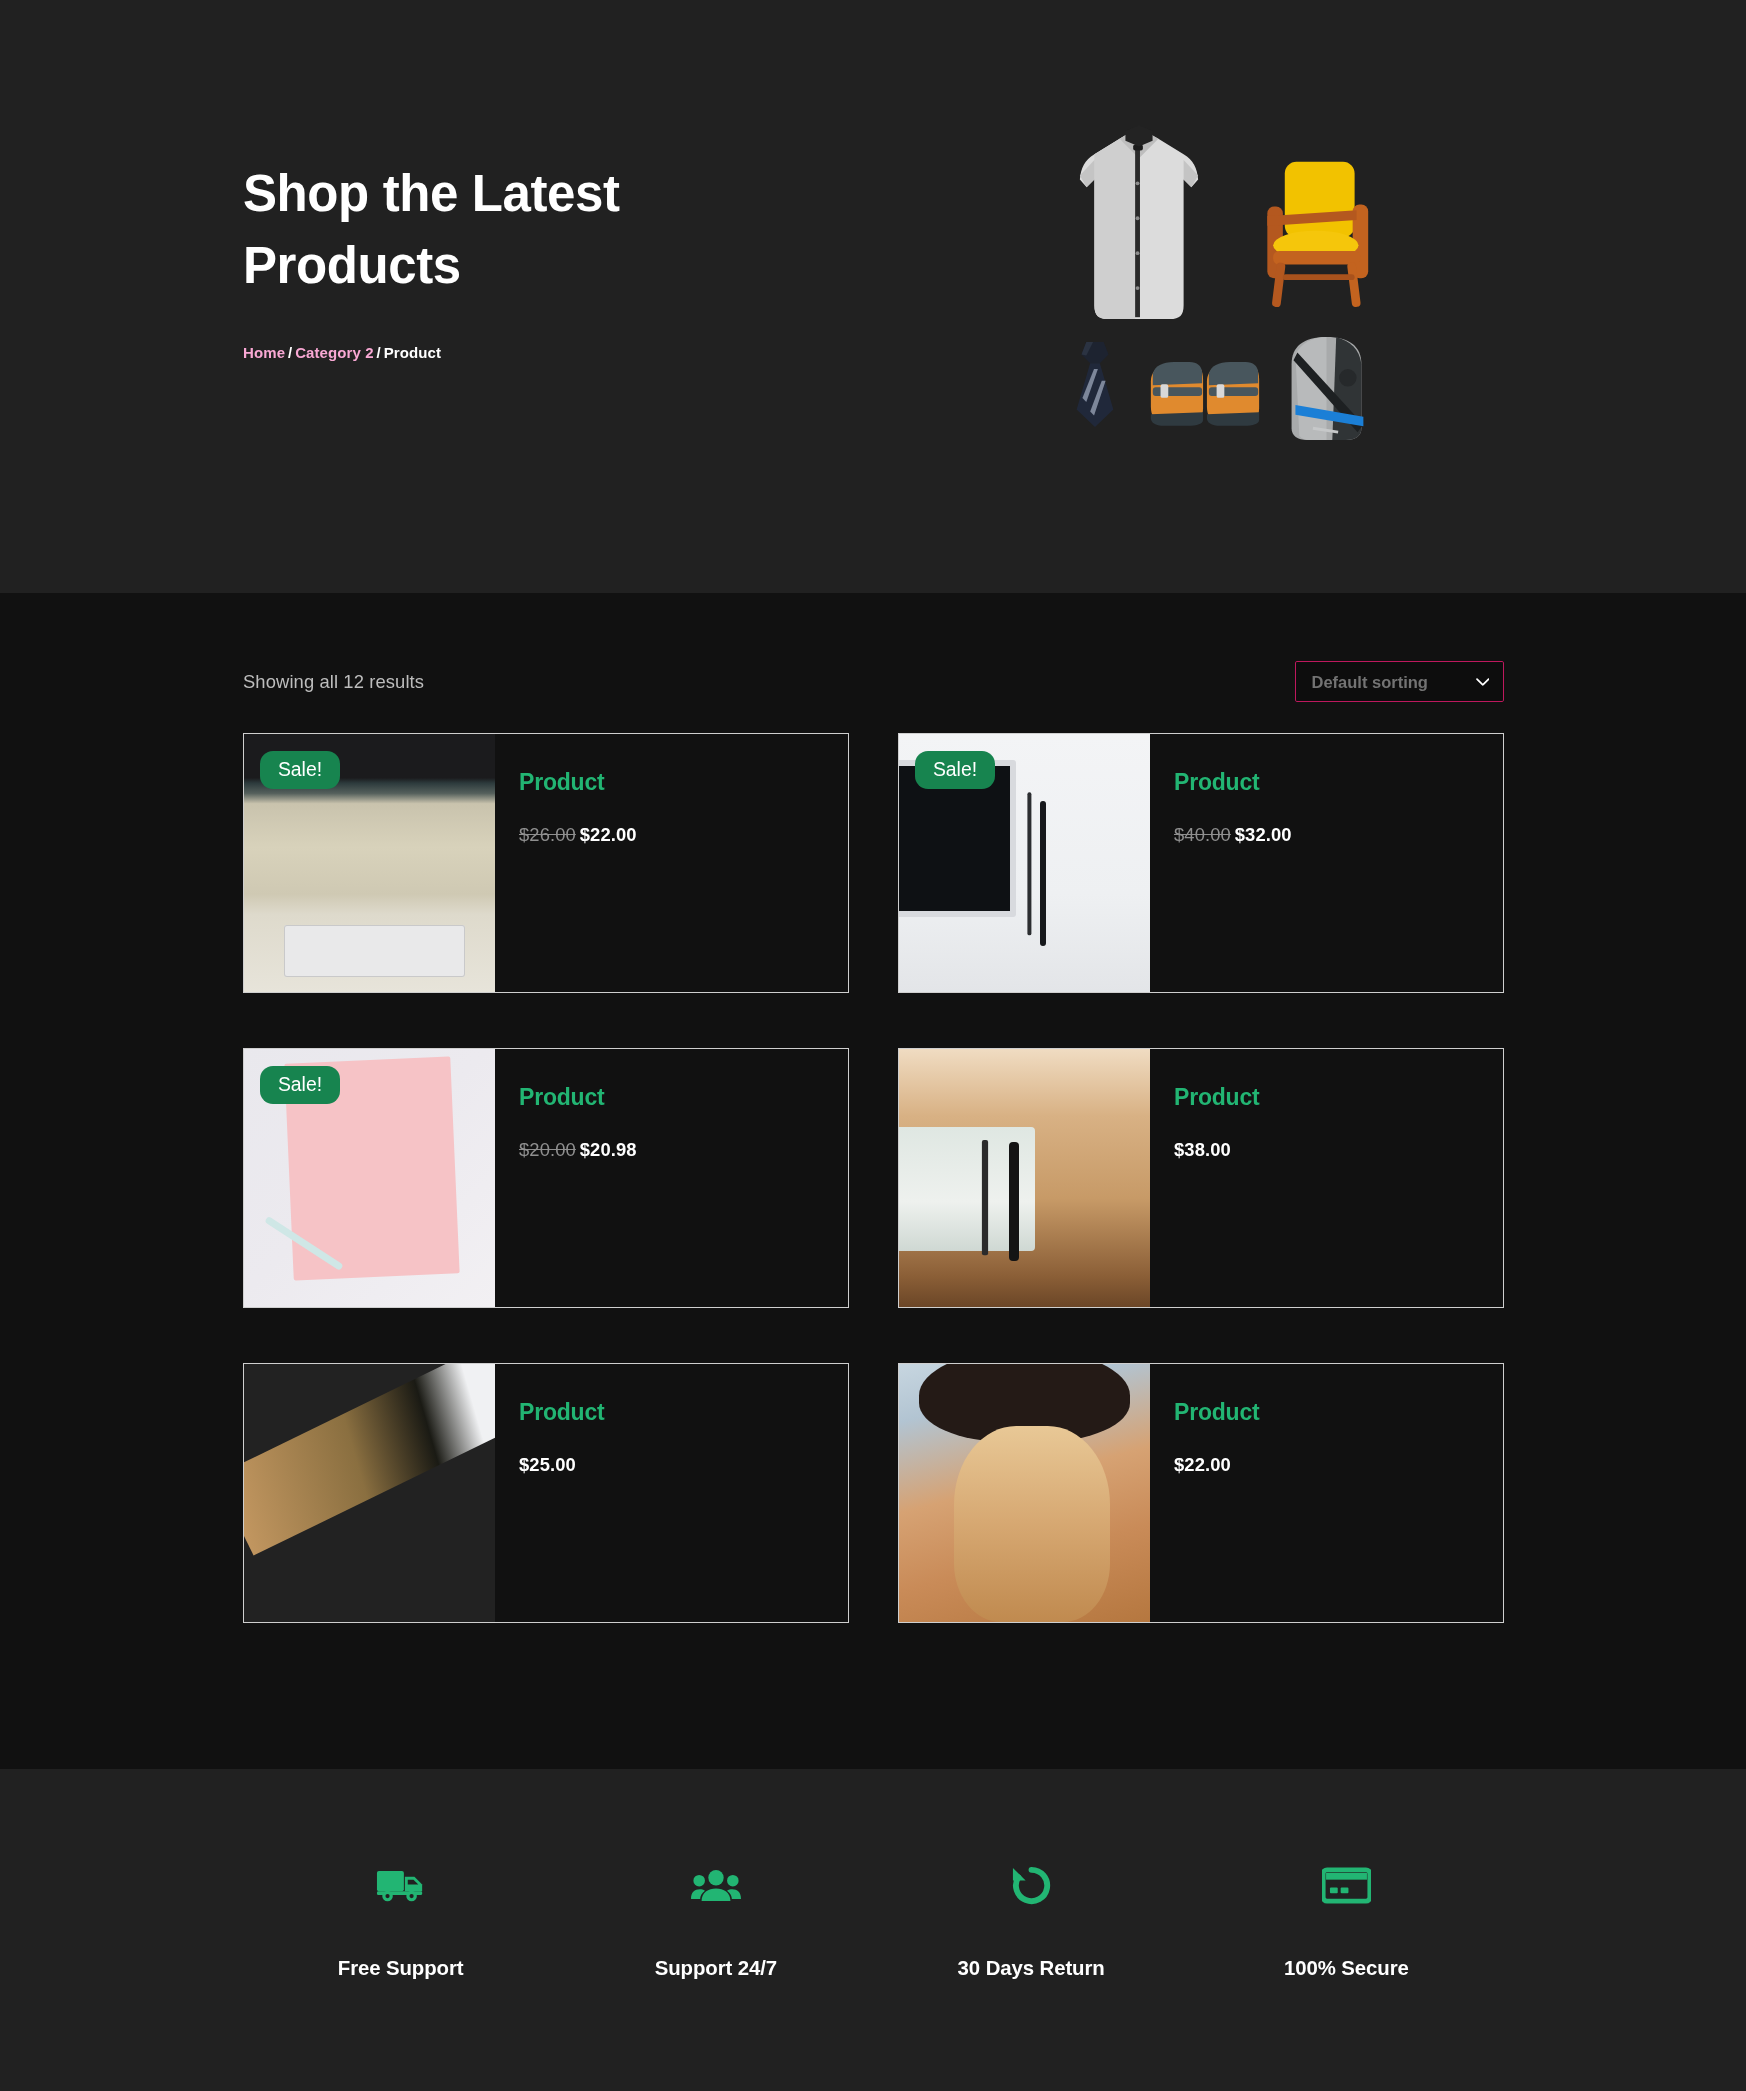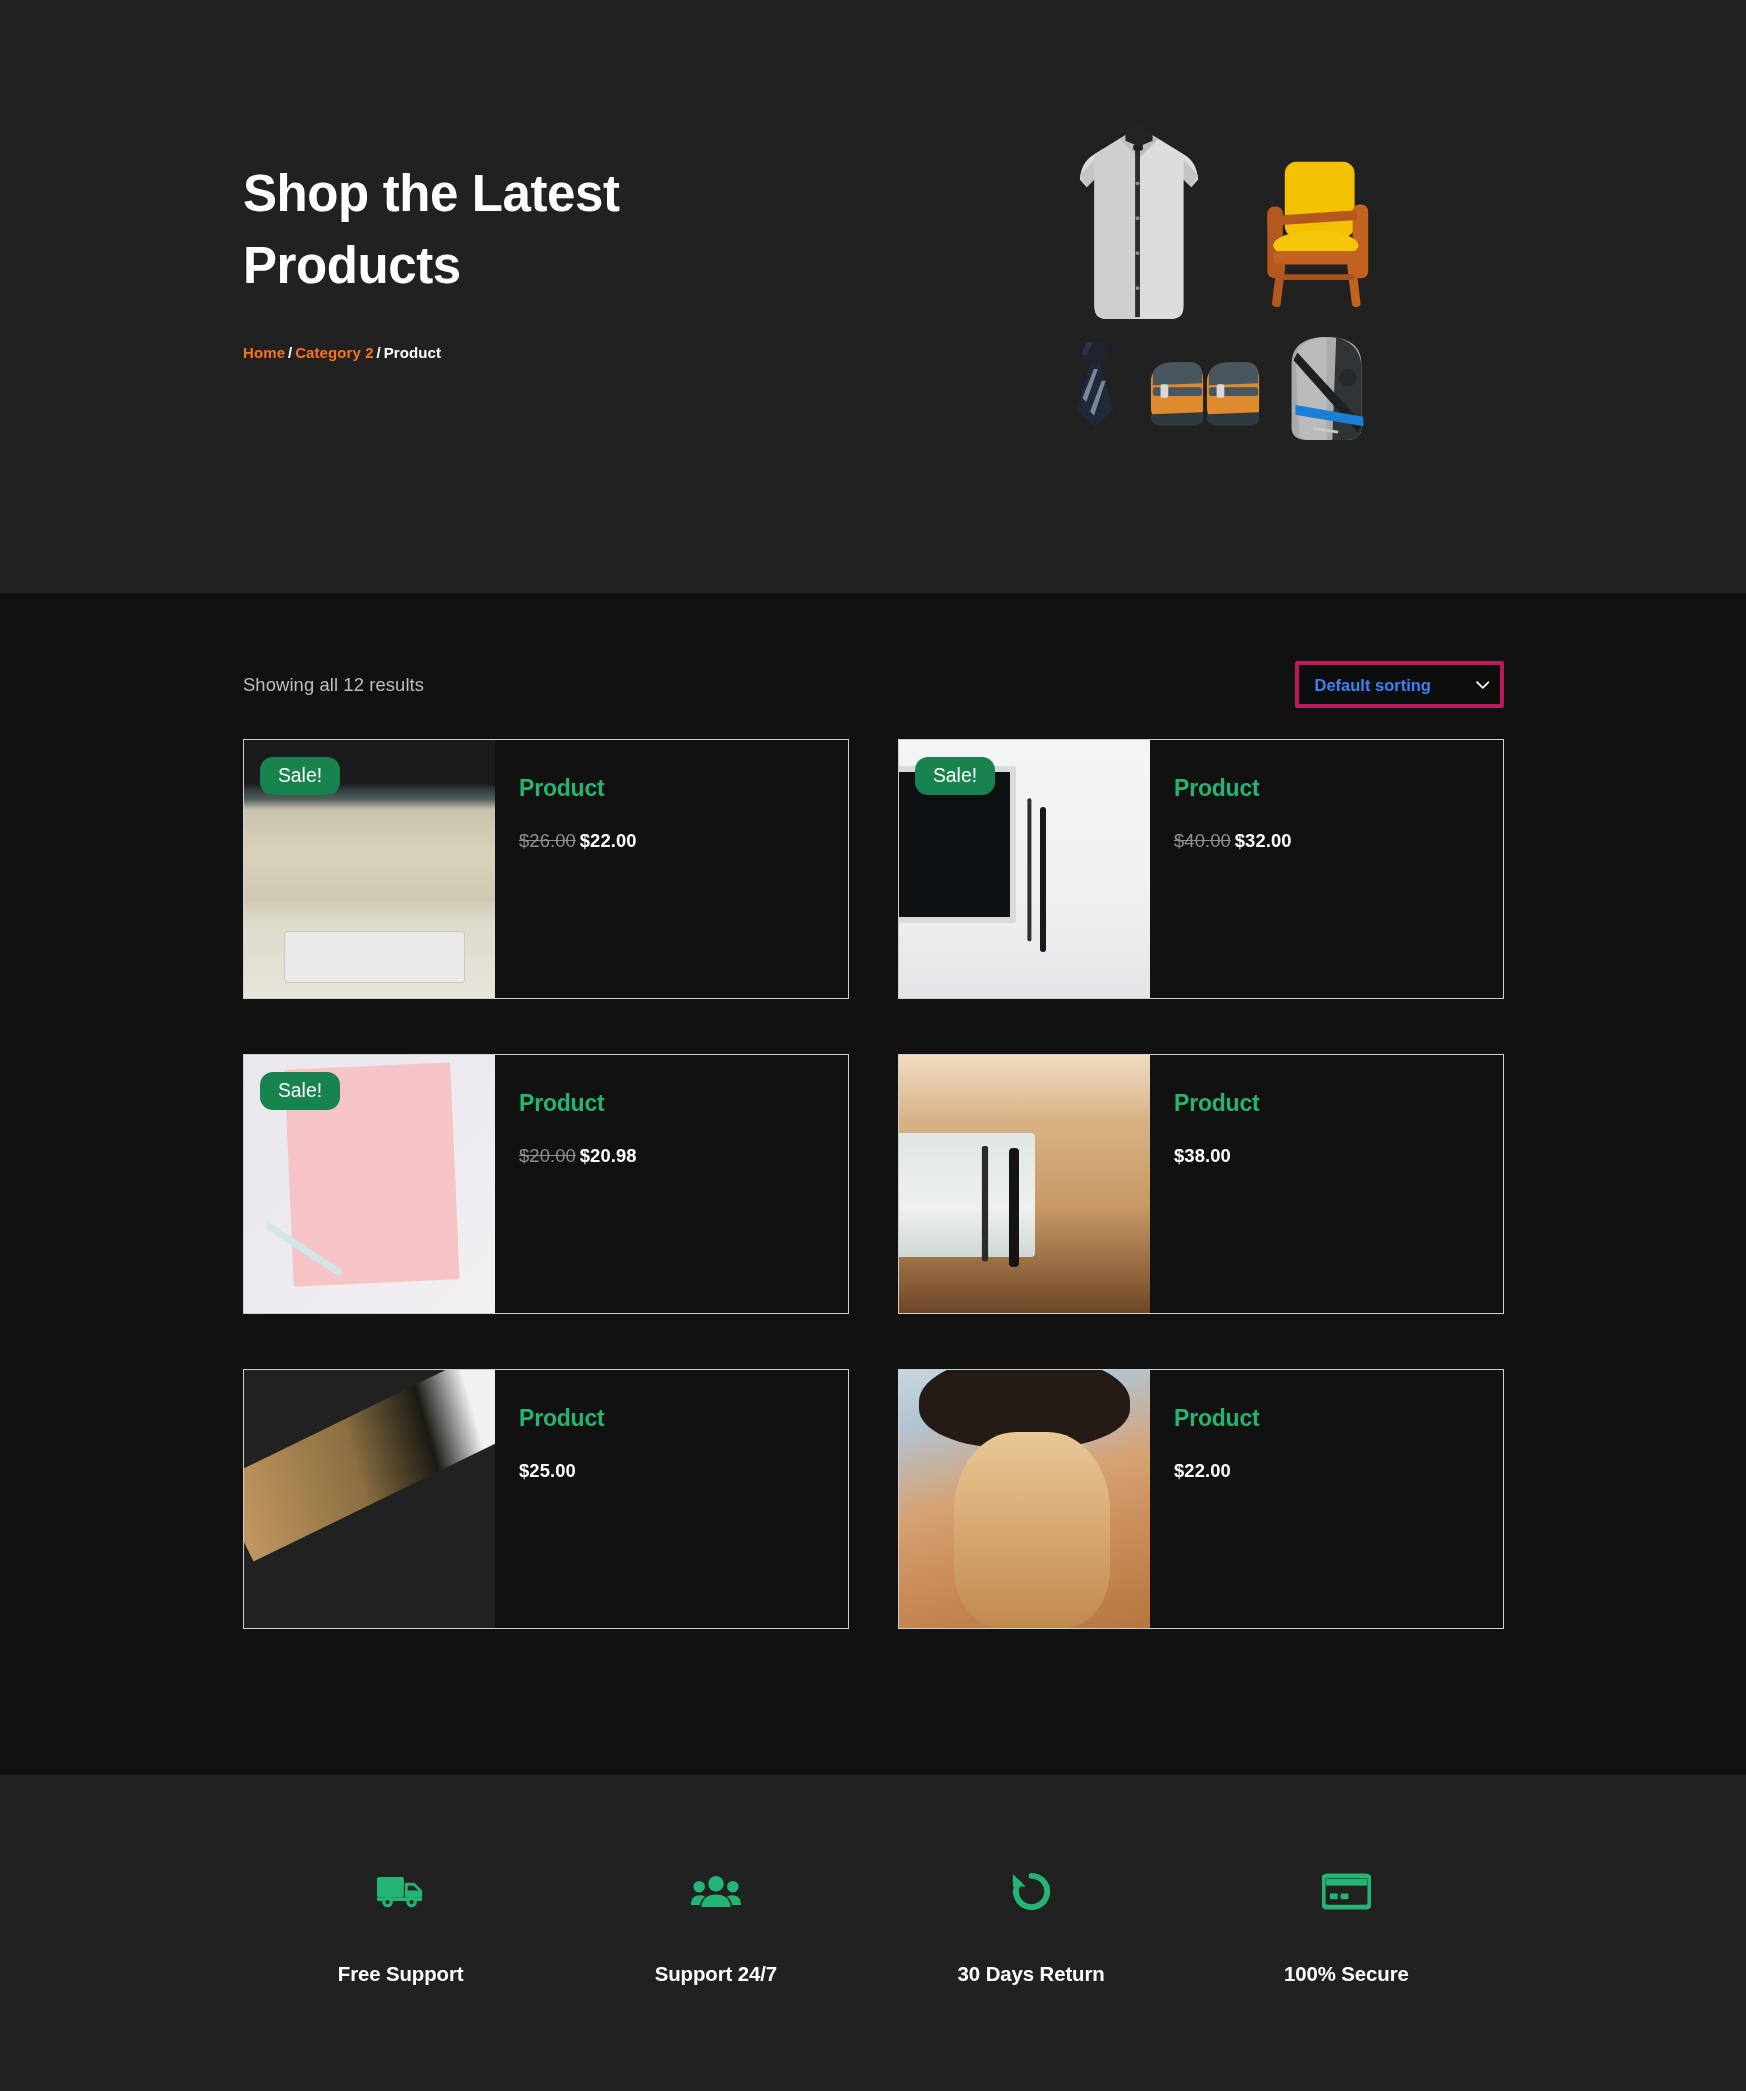--- a/index.html
+++ b/index.html
@@ -42,21 +42,21 @@
     letter-spacing: -0.4px;
     max-width: 446px;
   }
   .breadcrumb {
     margin-top: 41px;
     font-size: 15px;
     font-weight: 700;
     letter-spacing: 0.1px;
     color: #ffffff;
   }
-  .breadcrumb a { color: #f97316; text-decoration: none; }
+  .breadcrumb a { color: #f9a8d4; text-decoration: none; }
   .breadcrumb .sep { color: #ffffff; margin: 0 2.9px; }
   .breadcrumb .current { color: #ffffff; }
 
   
   .hero-right {
     flex: 1;
     position: relative;
     height: 330px;
     margin-top: -41px;
   }
@@ -85,22 +85,22 @@
   .results-count {
     color: #bdbdbd;
     font-size: 18.4px;
     font-weight: 400;
     letter-spacing: 0.1px;
   }
   .sort-select {
     appearance: none;
     -webkit-appearance: none;
     background: #0d0d0d;
-    border: 4px solid #be185d;
-    color: #3b82f6;
+    border: 1px solid #be185d;
+    color: #737373;
     font-family: "Liberation Sans", sans-serif;
     font-size: 16.5px;
     font-weight: 700;
     padding: 10.7px 47px 10.7px 15.5px;
     width: 209px;
     border-radius: 1.9px;
     outline: none;
   }
   .select-wrap { position: relative; display: inline-block; }
   .select-wrap .chev {

